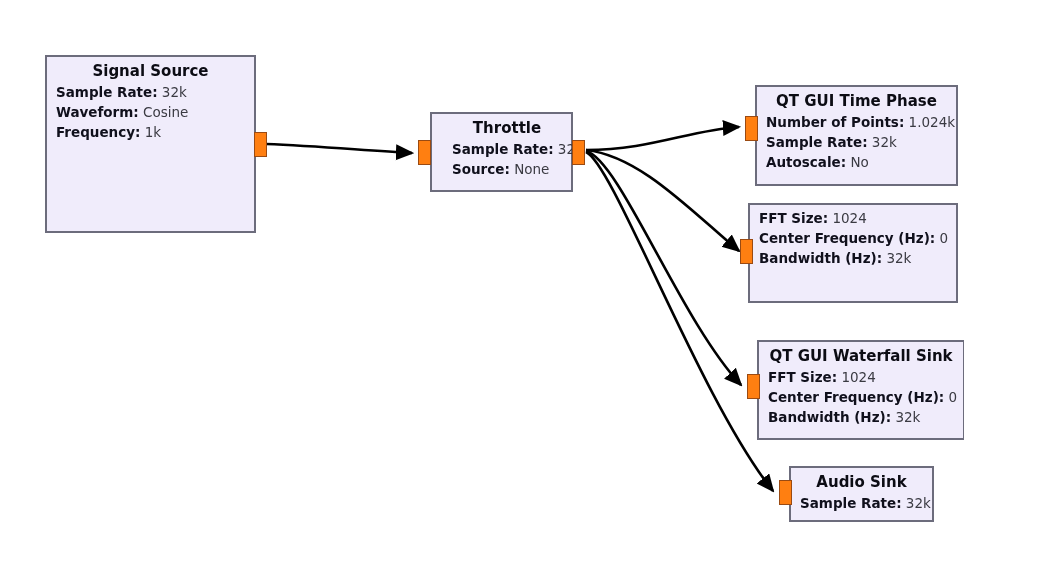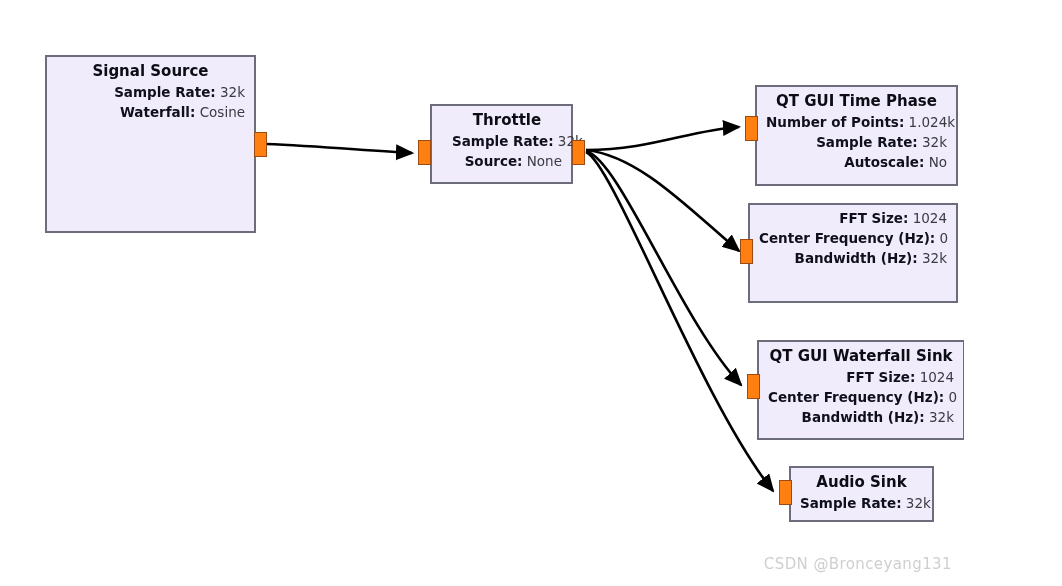--- a/index.html
+++ b/index.html
@@ -38,21 +38,20 @@
     font-size: 15px;
     color: #0c0c14;
     line-height: 1.45;
     white-space: nowrap;
   }
   .param {
     font-size: 13.5px;
     line-height: 1.48;
     white-space: nowrap;
     color: #1c1c22;
-    text-align: right;
   }
   .param .k {
     font-weight: bold;
     color: #10101c;
   }
   .param .v {
     font-weight: normal;
     color: #3a3a42;
   }
   .port {
@@ -98,27 +97,31 @@
     <path d="M 586 152 C 614 164, 700 400, 773 491" fill="none" stroke="#000000" stroke-width="2.6" marker-end="url(#arrowhead)"></path>
   </svg>
 
   <div class="block" style="left:45px; top:55px; width:211px; height:178px;">
     <div class="block-title">Signal Source</div>
     <div class="param">
       <span class="k">Sample Rate:</span>
       <span class="v">32k</span>
     </div>
     <div class="param">
-      <span class="k">Waterfall:</span>
+      <span class="k">Waveform:</span>
       <span class="v">Cosine</span>
+    </div>
+    <div class="param">
+      <span class="k">Frequency:</span>
+      <span class="v">1k</span>
     </div>
   </div>
   <div class="port" style="left:254px; top:132px;"></div>
 
-  <div class="block" style="left:430px; top:104px; width:143px; height:80px;padding-left:20px;">
+  <div class="block" style="left:430px; top:112px; width:143px; height:80px;padding-left:20px;">
     <div class="block-title">Throttle</div>
     <div class="param">
       <span class="k">Sample Rate:</span>
       <span class="v">32k</span>
     </div>
     <div class="param">
       <span class="k">Source:</span>
       <span class="v">None</span>
     </div>
   </div>
@@ -177,15 +180,14 @@
 
   <div class="block" style="left:789px; top:466px; width:145px; height:56px;">
     <div class="block-title">Audio Sink</div>
     <div class="param">
       <span class="k">Sample Rate:</span>
       <span class="v">32k</span>
     </div>
   </div>
   <div class="port" style="left:779px; top:480px;"></div>
 
-  <div class="watermark">CSDN @Bronceyang131</div>
 
 </div>
 
 </body></html>

